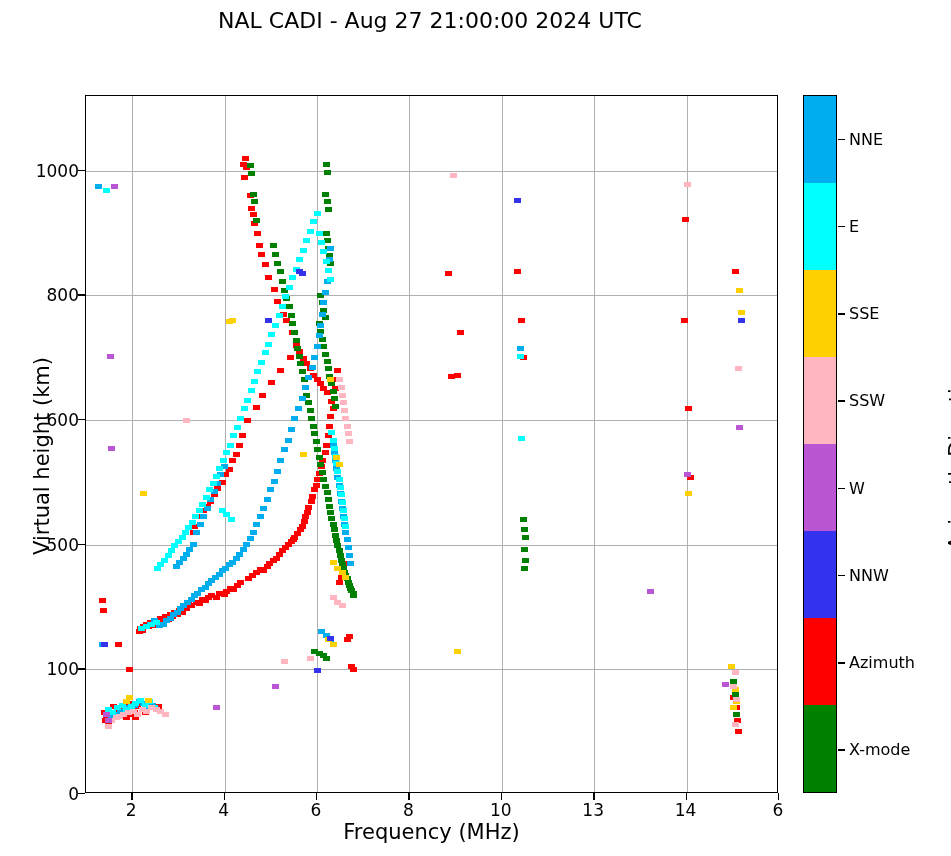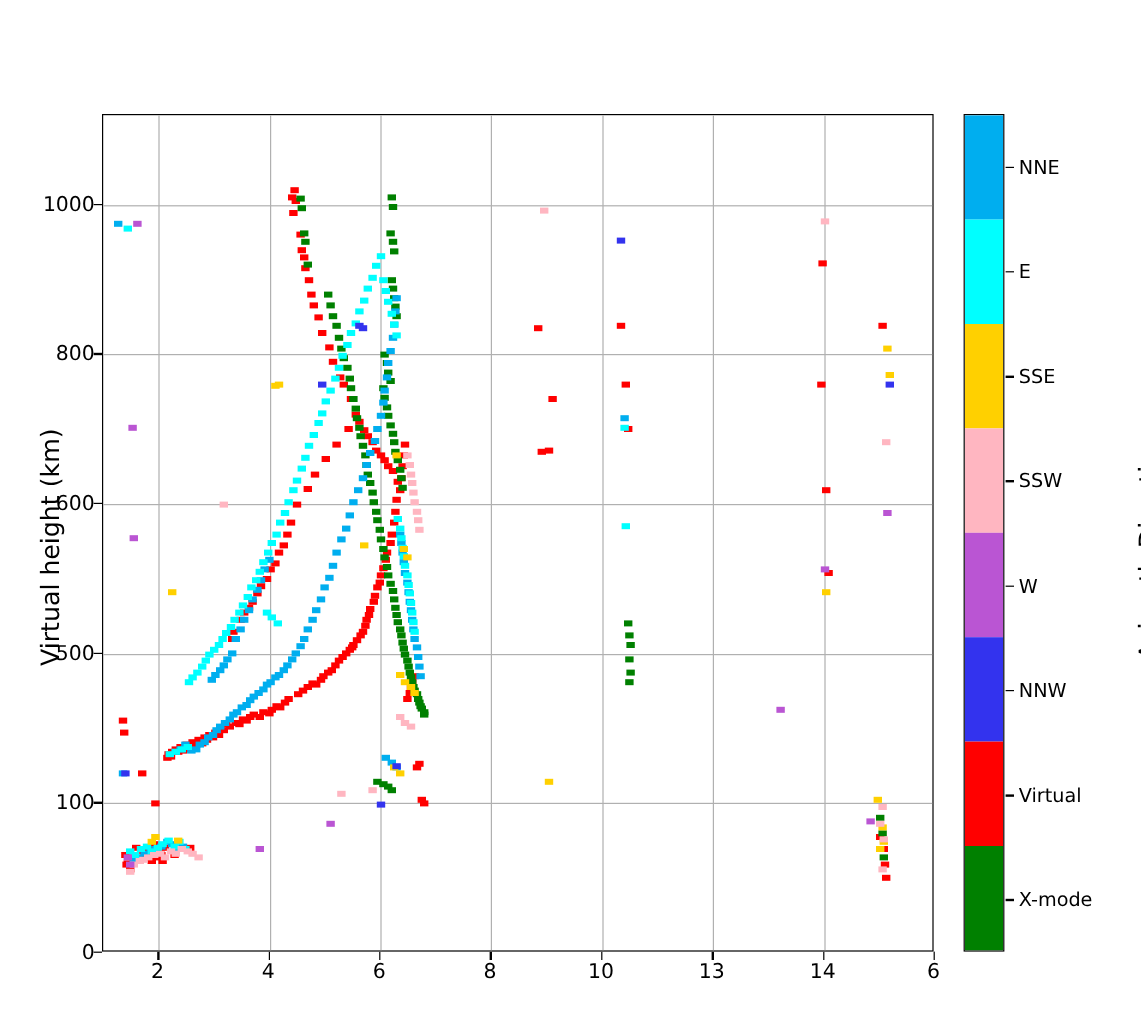--- a/index.html
+++ b/index.html
@@ -153,22 +153,24 @@
   }
   .px {
     position: absolute;
   }
 </style>
 </head>
 <body>
 
 <div id="figure">
 
+  <div id="title">NAL CADI - Aug 27 21:00:00 2024 UTC</div>
 
   <div id="ylabel">Virtual height (km)</div>
+  <div id="xlabel">Frequency (MHz)</div>
 
   <div id="ytick-labels">
       <div class="ytick-label" style="top: 793px;">0</div>
       <div class="ytick-label" style="top: 668.357px;">100</div>
       <div class="ytick-label" style="top: 543.714px;">500</div>
       <div class="ytick-label" style="top: 419.071px;">600</div>
       <div class="ytick-label" style="top: 294.429px;">800</div>
       <div class="ytick-label" style="top: 169.786px;">1000</div>
     </div>
   <div id="xtick-labels">
@@ -786,18 +788,18 @@
       <div class="cbar-tick" style="top: 662.125px;"></div>
       <div class="cbar-tick" style="top: 749.375px;"></div>
     </div>
   <div id="cbar-labels">
       <div class="cbar-label" style="top: 138.625px;">NNE</div>
       <div class="cbar-label" style="top: 225.875px;">E</div>
       <div class="cbar-label" style="top: 313.125px;">SSE</div>
       <div class="cbar-label" style="top: 400.375px;">SSW</div>
       <div class="cbar-label" style="top: 487.625px;">W</div>
       <div class="cbar-label" style="top: 574.875px;">NNW</div>
-      <div class="cbar-label" style="top: 662.125px;">Virtual</div>
+      <div class="cbar-label" style="top: 662.125px;">Azimuth</div>
       <div class="cbar-label" style="top: 749.375px;">X-mode</div>
     </div>
   <div id="cbar-title">Azimuth Direction</div>
 
 </div>
 
 </body></html>

